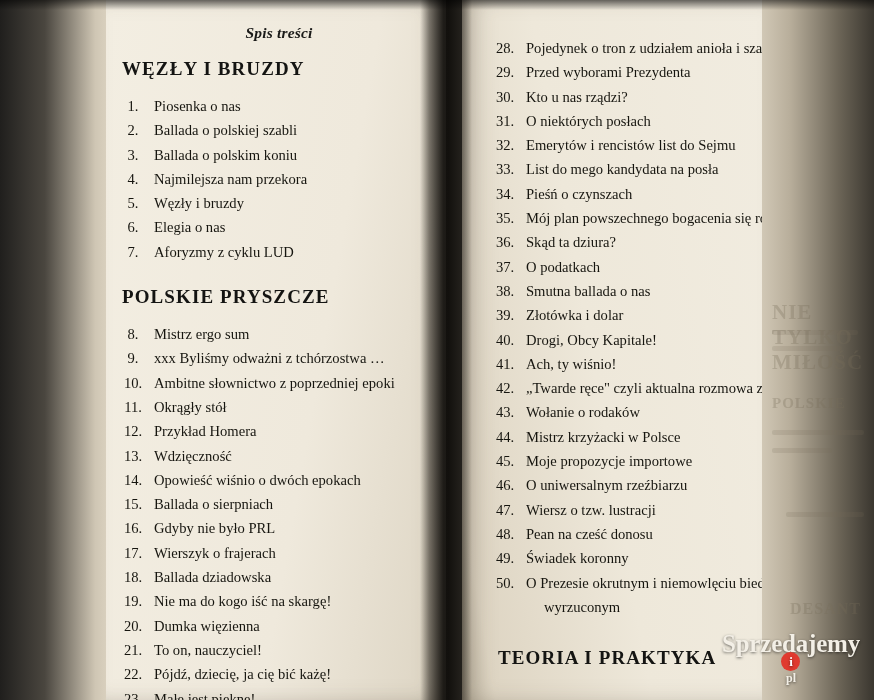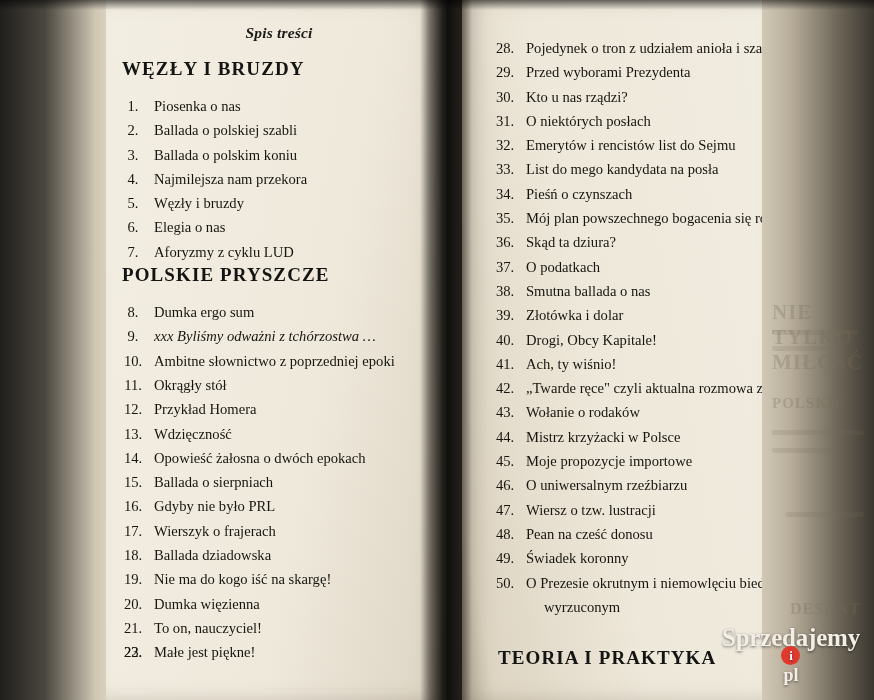--- a/index.html
+++ b/index.html
@@ -82,20 +82,21 @@
   }
   .section-title {
     font-family: "Liberation Serif", serif;
     font-weight: 700;
     font-size: 19px;
     letter-spacing: 1.1px;
     color: #141412;
     margin: 0 0 14px 2px;
   }
   .section-title.second {
+    margin-top: 22px;
   }
   .section-title.right-sec {
     margin: 28px 0 32px 6px;
   }
   ol.toc-list {
     list-style: none;
     margin: 0;
     padding: 0;
   }
   ol.toc-list li {
@@ -169,21 +170,21 @@
     font-weight: 700;
     width: 19px; height: 19px;
     line-height: 19px;
     text-align: center;
     border-radius: 50%;
     margin: 0 2px;
     position: relative;
     top: -6px;
   }
   .watermark .tail {
-    font-size: 18px;
+    font-size: 12px;
     position: relative;
     top: -6px;
     letter-spacing: 0;
   }
   .edge-shadow-top {
     position: absolute; left:0; top:0; width:874px; height:10px;
     background: linear-gradient(180deg, rgba(0,0,0,0.55), rgba(0,0,0,0));
     z-index: 7; pointer-events:none;
   }
 </style>
@@ -214,35 +215,35 @@
         <li><span class="num">2.</span><span class="txt">Ballada o polskiej szabli</span></li>
         <li><span class="num">3.</span><span class="txt">Ballada o polskim koniu</span></li>
         <li><span class="num">4.</span><span class="txt">Najmilejsza nam przekora</span></li>
         <li><span class="num">5.</span><span class="txt">Węzły i bruzdy</span></li>
         <li><span class="num">6.</span><span class="txt">Elegia o nas</span></li>
         <li><span class="num">7.</span><span class="txt">Aforyzmy z cyklu LUD</span></li>
       </ol>
 
       <div class="section-title second">POLSKIE PRYSZCZE</div>
       <ol class="toc-list">
-        <li><span class="num">8.</span><span class="txt">Dumka ergo sum</span></li>
-        <li><span class="num">9.</span><span class="txt" style="font-style:italic">xxx Byliśmy odważni z tchórzostwa …</span></li>
+        <li><span class="num">8.</span><span class="txt">Mistrz ergo sum</span></li>
+        <li><span class="num">9.</span><span class="txt" style="">xxx Byliśmy odważni z tchórzostwa …</span></li>
         <li><span class="num">10.</span><span class="txt">Ambitne słownictwo z poprzedniej epoki</span></li>
         <li><span class="num">11.</span><span class="txt">Okrągły stół</span></li>
         <li><span class="num">12.</span><span class="txt">Przykład Homera</span></li>
         <li><span class="num">13.</span><span class="txt">Wdzięczność</span></li>
-        <li><span class="num">14.</span><span class="txt">Opowieść żałosna o dwóch epokach</span></li>
+        <li><span class="num">14.</span><span class="txt">Opowieść wiśnio o dwóch epokach</span></li>
         <li><span class="num">15.</span><span class="txt">Ballada o sierpniach</span></li>
         <li><span class="num">16.</span><span class="txt">Gdyby nie było PRL</span></li>
         <li><span class="num">17.</span><span class="txt">Wierszyk o frajerach</span></li>
         <li><span class="num">18.</span><span class="txt">Ballada dziadowska</span></li>
         <li><span class="num">19.</span><span class="txt">Nie ma do kogo iść na skargę!</span></li>
         <li><span class="num">20.</span><span class="txt">Dumka więzienna</span></li>
         <li><span class="num">21.</span><span class="txt">To on, nauczyciel!</span></li>
-        <li><span class="num">22.</span></li>
+        <li><span class="num">22.</span><span class="txt">Pójdź, dziecię, ja cię bić każę!</span></li>
         <li><span class="num">23.</span><span class="txt">Małe jest piękne!</span></li>
 
       </ol>
     </div>
   </div>
 
   <div class="page right">
     <div class="page-inner-right">
       <ol class="toc-list right-list">
         <li><span class="num">28.</span><span class="txt">Pojedynek o tron z udziałem anioła i szatana</span></li>

